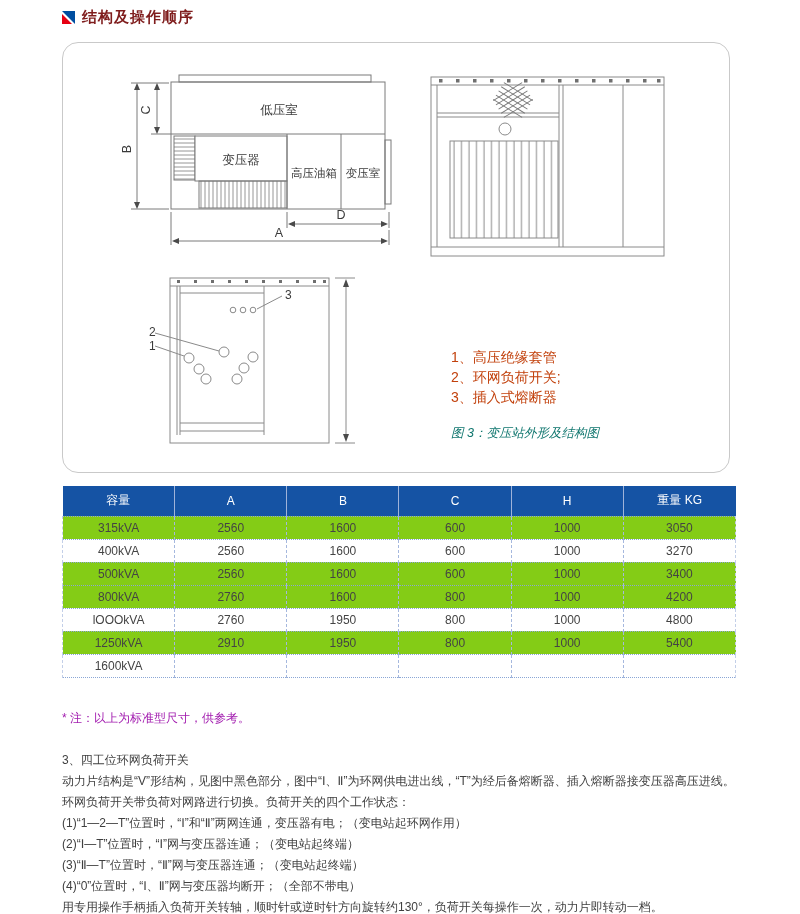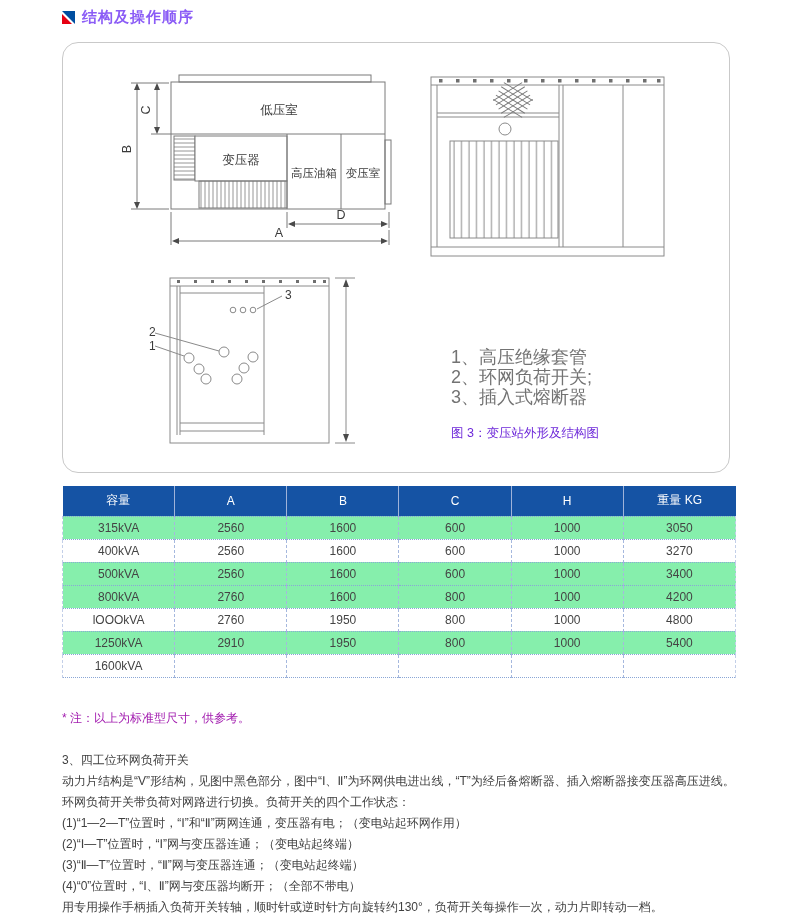--- a/index.html
+++ b/index.html
@@ -6,45 +6,45 @@
   body { background:#ffffff; font-family:"Liberation Sans", sans-serif; }
   .page { position:relative; width:800px; height:914px; background:#fff; overflow:hidden; }
 
   
   .title-row { position:absolute; left:62px; top:8px; display:flex; align-items:center; }
   .title-icon { position:relative; width:13px; height:13px; margin-right:7px; }
   .title-icon .tri-blue { position:absolute; left:0; top:0; width:0; height:0;
       border-top:13px solid #004ea0; border-left:13px solid transparent; }
   .title-icon .tri-red { position:absolute; left:0; bottom:0; width:0; height:0;
       border-bottom:10px solid #e60012; border-right:10px solid transparent; }
-  .page-title { color:#8b5cf6; font-size:15px; font-weight:bold; letter-spacing:1px;text-align:center; }
+  .page-title { color:#7f1d1d; font-size:15px; font-weight:bold; letter-spacing:1px;text-align:center; }
 
   
   .figure-panel { position:absolute; left:62px; top:42px; width:668px; height:431px;
       border:1px solid #c9c9c9; border-radius:16px; background:#fff; }
   .fig { position:absolute; }
   .fig svg { display:block; }
   .fig text { fill:#3a3a3a; font-family:"Liberation Sans", sans-serif; }
 
   .legend { position:absolute; left:388px; top:304px; }
-  .legend-line { font-size:18px; color:#737373; line-height:20px; }
-  .fig-caption { position:absolute; left:388px; top:382px; font-size:12.5px; color:#6d28d9; }
+  .legend-line { font-size:14px; color:#c2410c; line-height:20px; }
+  .fig-caption { position:absolute; left:388px; top:382px; font-size:12.5px; color:#0f766e;font-style:italic; }
 
   
   .spec-table { position:absolute; left:62px; top:486px; width:674px;
       border-collapse:collapse; table-layout:fixed; }
   .spec-table th { background:#1553a4; color:#ffffff; font-size:12px; font-weight:normal;
       height:30px; text-align:center; border-left:1px solid #9fb3d9; }
   .spec-table th:first-child { border-left:none; }
   .spec-table td { height:23px; font-size:12px; color:#444; text-align:center;
       border-top:1px dotted #8aa6d6; border-left:1px dashed #a5b8de; }
   .spec-table td:first-child { border-left:1px dashed #c3cfe8; }
   .spec-table td:last-child { border-right:1px dashed #c3cfe8; }
   .spec-table tr:last-child td { border-bottom:1px dotted #8aa6d6;text-align:center; }
-  .spec-table tr.alt td { background:#86efac; }
+  .spec-table tr.alt td { background:#84cc16; }
 
   .dimension-note { position:absolute; left:62px; top:710px; font-size:12px; color:#a21caf; }
 
   
   .op-block { position:absolute; left:62px; top:750px; width:676px;
       font-size:12px; color:#3f3f3f; line-height:21px; }
 </style>
 </head>
 <body>
 

